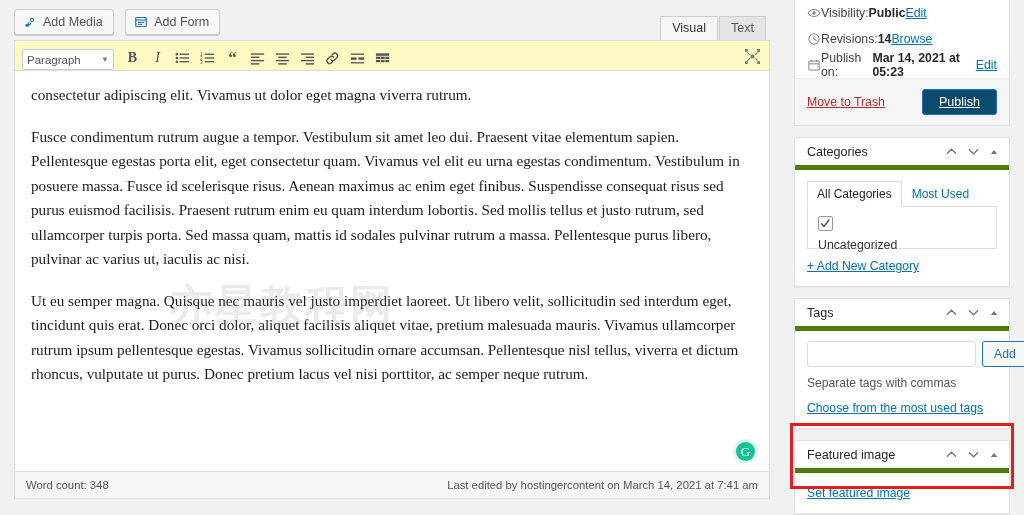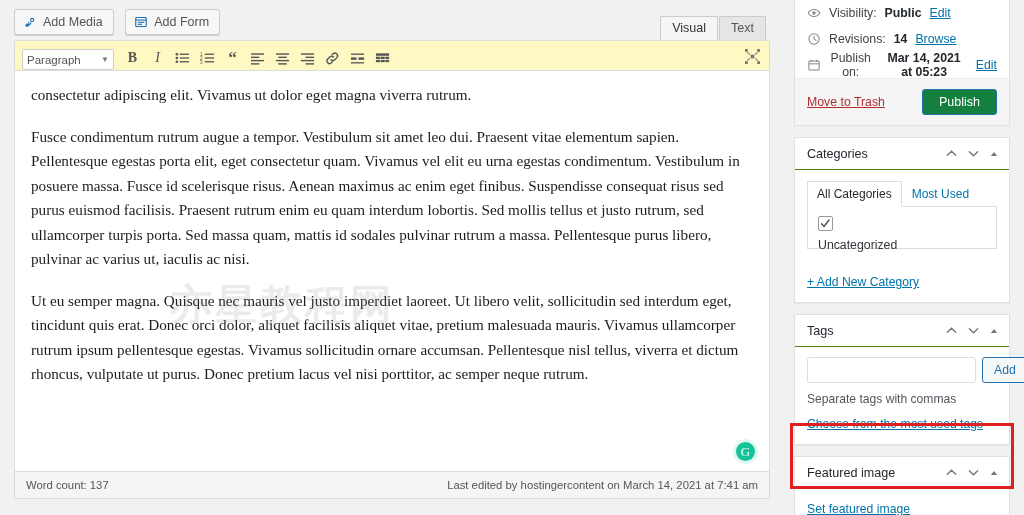--- a/index.html
+++ b/index.html
@@ -211,21 +211,21 @@
     border: 1px solid #e0e0e0;
     margin: 0 14px 11px 4px;
     box-shadow: 0 1px 1px rgba(0,0,0,0.04);
   }
   .panel-head {
     display: flex;
     align-items: center;
     justify-content: space-between;
     height: 32px;
     padding: 0 10px 0 12px;
-    border-bottom: 1px solid #4d7c0f;
+    border-bottom: 5px solid #4d7c0f;
   }
   .panel-title {
     font-size: 12.6px;
     color: #23282d;
     font-weight: normal;
   }
   .panel-ctrls {
     display: flex;
     align-items: center;
     gap: 9px;
@@ -237,26 +237,25 @@
   
   #publish-panel {
     background: #fff;
     border: 1px solid #e0e0e0;
     border-top: none;
     margin: 0 14px 11px 4px;
   }
   .pub-row {
     display: flex;
     align-items: center;
-    gap: 8px;
+    gap: 0;
     font-size: 12.3px;
     color: #444;
     padding: 3px 12px;
     height: 26px;
-    text-align: center;
   }
   .pub-row .ico { color: #82878c; display:flex; align-items:center; }
   .pub-row b { color: #23282d; font-weight: bold; }
   a.wp-link {
     color: #0073aa;
     text-decoration: underline;
     cursor: pointer;
   }
   #pub-actions {
     display: flex;
@@ -323,21 +322,21 @@
     background: #fff;
     display: inline-flex;
     align-items: center;
     justify-content: center;
     flex: none;
     cursor: pointer;
     color: #666;
   }
   #add-cat-link {
     display: inline-block;
-    margin-top: 26px;
+    margin-top: 10px;
     font-size: 12.2px;
   }
 
   
   .tag-row { display: flex; gap: 6px; align-items: center; }
   #tag-input {
     flex: 1;
     height: 26px;
     border: 1px solid #ddd;
     border-radius: 3px;
@@ -518,21 +517,21 @@
 
       <div id="content-area">
         <p class="first">consectetur adipiscing elit. Vivamus ut dolor eget magna viverra rutrum.</p>
         <p>Fusce condimentum rutrum augue a tempor. Vestibulum sit amet leo dui. Praesent vitae elementum sapien. Pellentesque egestas porta elit, eget consectetur quam. Vivamus vel elit eu urna egestas condimentum. Vestibulum in posuere massa. Fusce id scelerisque risus. Aenean maximus ac enim eget finibus. Suspendisse consequat risus sed purus euismod facilisis. Praesent rutrum enim eu quam interdum lobortis. Sed mollis tellus et justo rutrum, sed ullamcorper turpis porta. Sed massa quam, mattis id sodales pulvinar rutrum a massa. Pellentesque purus libero, pulvinar ac varius ut, iaculis ac nisi.</p>
         <p>Ut eu semper magna. Quisque nec mauris vel justo imperdiet laoreet. Ut libero velit, sollicitudin sed interdum eget, tincidunt quis erat. Donec orci dolor, aliquet facilisis aliquet vitae, pretium malesuada mauris. Vivamus ullamcorper rutrum ipsum pellentesque egestas. Vivamus sollicitudin ornare accumsan. Pellentesque nisl tellus, viverra et dictum rhoncus, vulputate ut purus. Donec pretium lacus vel nisi porttitor, ac semper neque rutrum.</p>
         <div id="watermark">亦星教程网</div>
         <div id="grammarly">G</div>
       </div>
 
       <div id="status-bar">
-        <span>Word count: 137</span>
+        <span>Word count: 348</span>
         <span>Last edited by hostingercontent on March 14, 2021 at 7:41 am</span>
       </div>
     </div>
   </div>
 
   <div id="sidebar">
 
     <div id="publish-panel">
       <div class="pub-row">
         <span class="ico">
@@ -567,21 +566,21 @@
             <line x1="12.4" y1="2.4" x2="12.4" y2="5"></line>
           </svg>
         </span>
         <span>Publish on:</span>
         <b>Mar 14, 2021 at 05:23</b>
         <a class="wp-link">Edit</a>
       </div>
 
       <div id="pub-actions">
         <span id="trash-link" style="color: rgb(179, 45, 46);">Move to Trash</span>
-        <button id="publish-button" style="background: #15803d; border-color: rgb(34, 113, 177);">Publish</button>
+        <button id="publish-button" style="background: #0c4a6e; border-color: rgb(34, 113, 177); text-decoration: underline;">Publish</button>
       </div>
     </div>
 
     <div class="panel">
       <div class="panel-head">
         <span class="panel-title">Categories</span>
         <span class="panel-ctrls">
           <span>
             <svg width="13" height="13" viewBox="0 0 14 14" fill="none" stroke="#72777c" stroke-width="1.5" stroke-linecap="round">
                 <path d="M2.5 8.8L7 4.6l4.5 4.2"></path>

